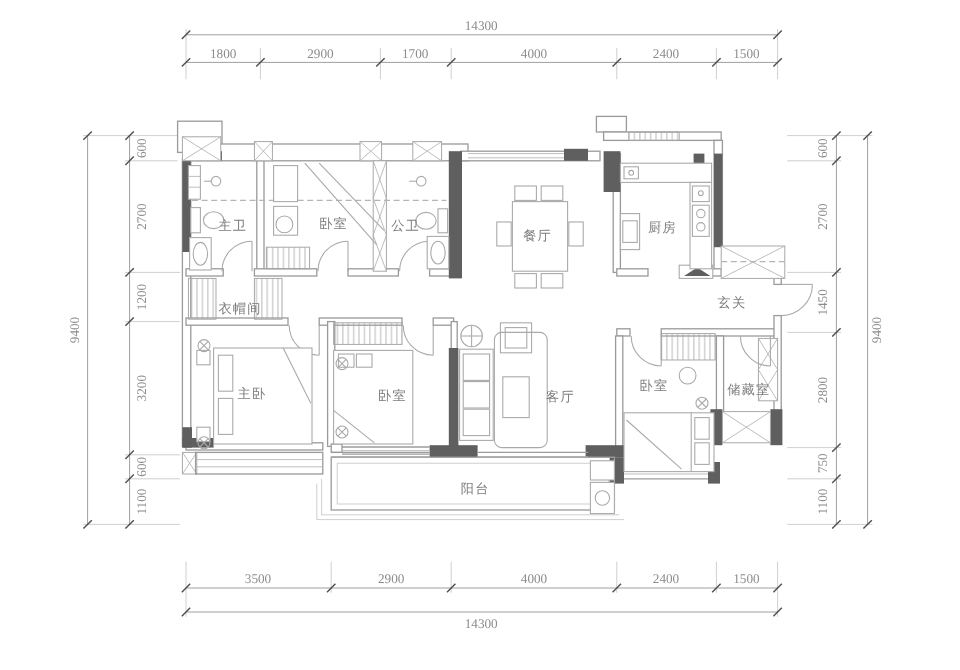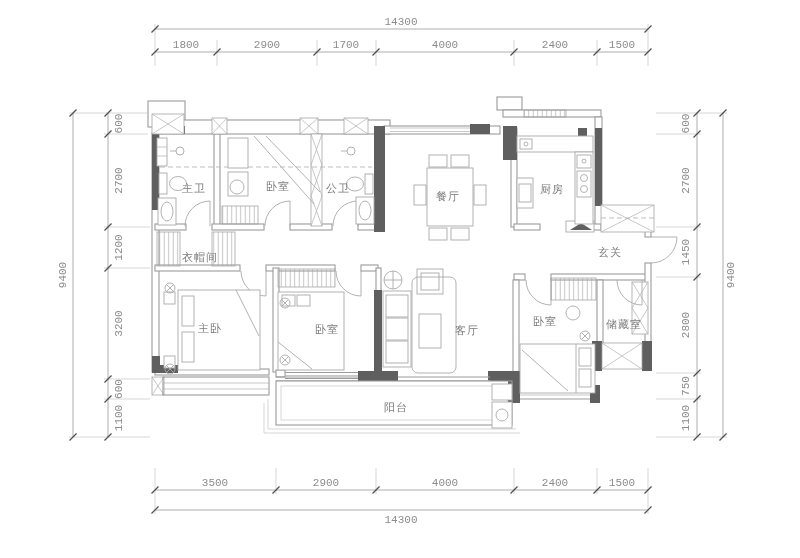--- a/index.html
+++ b/index.html
@@ -1,16 +1,16 @@
 <!DOCTYPE html>
 <html><head>
 <meta charset="utf-8">
 <style>
   html,body{margin:0;padding:0;background:#fff;}
-  .stage{width:800px;height:558px;background:#fff;position:relative;font-family:Liberation Mono, monospace;}
+  .stage{width:800px;height:558px;background:#fff;position:relative;font-family:Liberation Serif, serif;}
   .w   {stroke:#9b9b9b;fill:#fff;stroke-width:1.1;}
   .ln  {stroke:#9b9b9b;fill:none;stroke-width:1.1;}
   .lt  {stroke:#c6c6c6;fill:none;stroke-width:0.7;}
   .dk  {fill:#5f5f5f;stroke:none;}
   .fur {stroke:#a9a9a9;fill:none;stroke-width:0.9;}
   .furf{stroke:#a9a9a9;fill:#fff;stroke-width:0.9;}
   .hx  {stroke:#a5a5a5;fill:#fff;stroke-width:0.8;}
   .hxl {stroke:#b0b0b0;fill:none;stroke-width:0.7;}
   .dim {stroke:#9b9b9b;fill:none;stroke-width:0.8;}
   .tk  {stroke:#4f4f4f;stroke-width:1.2;}

